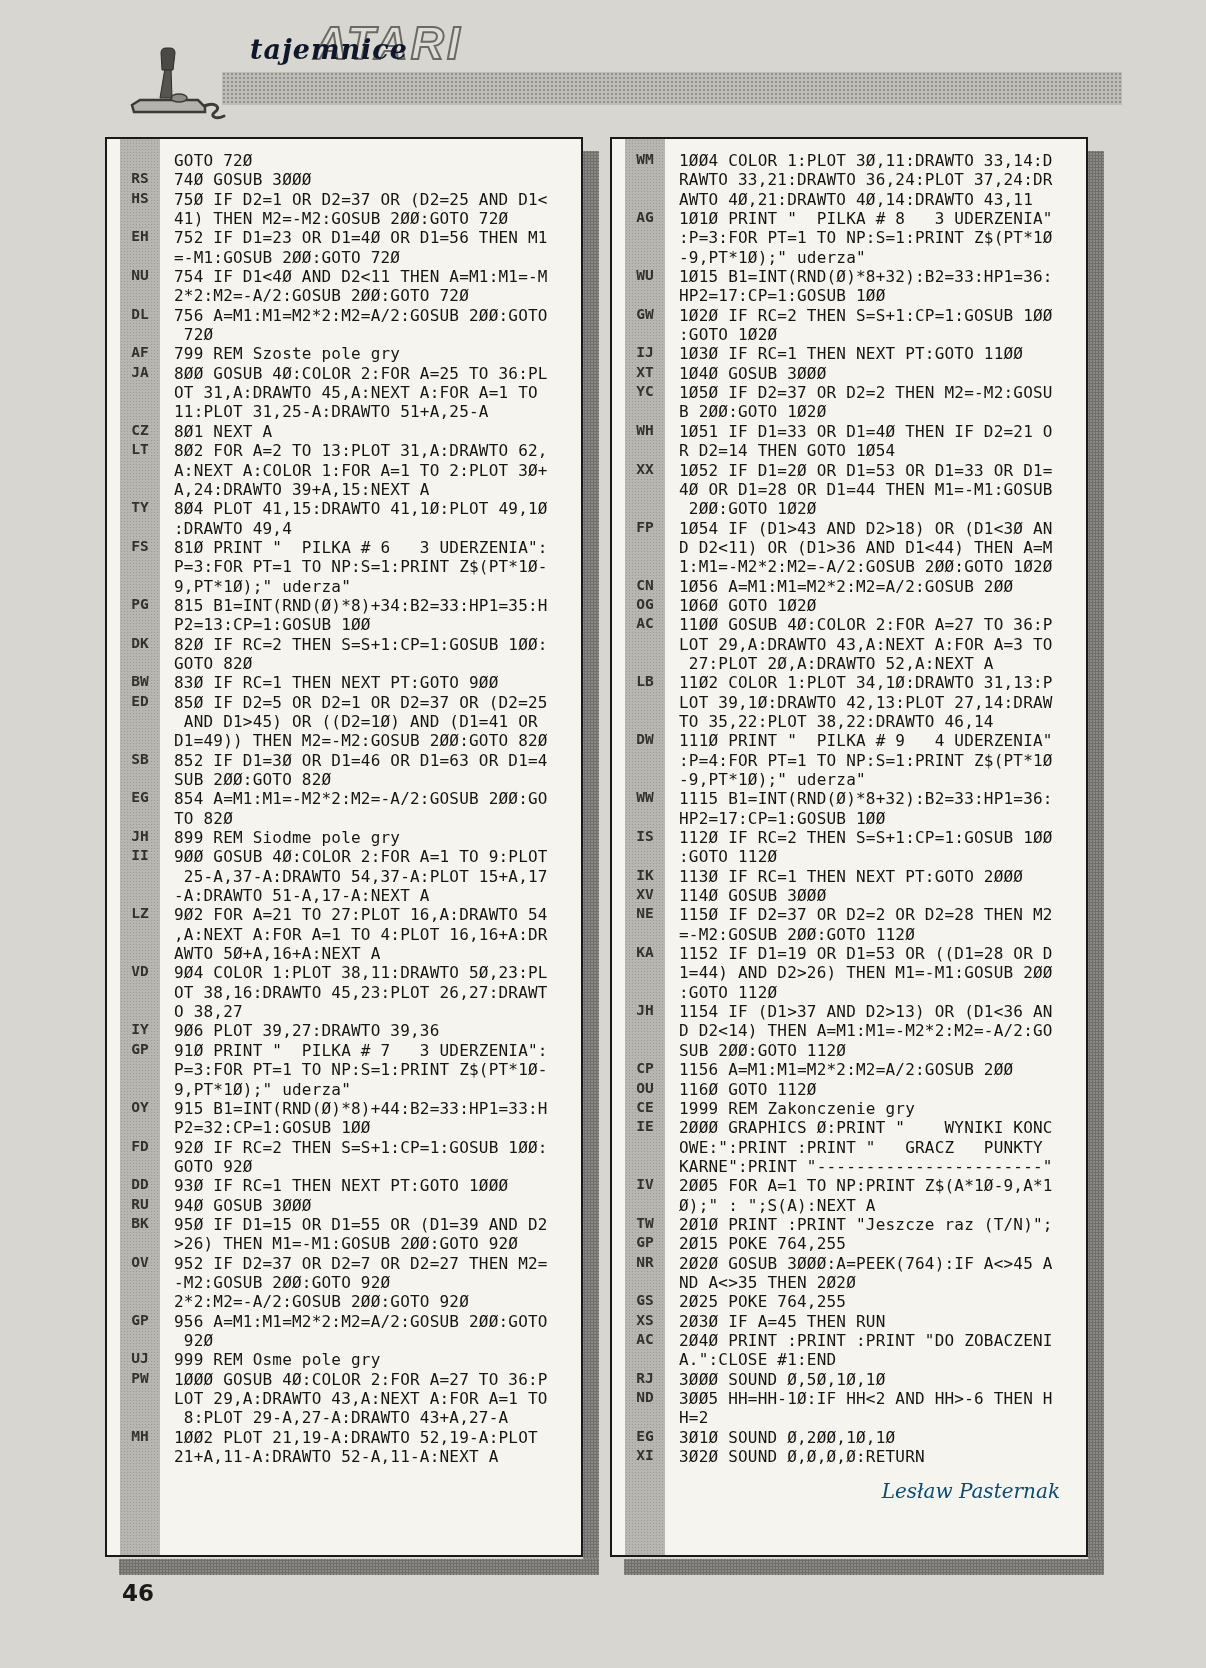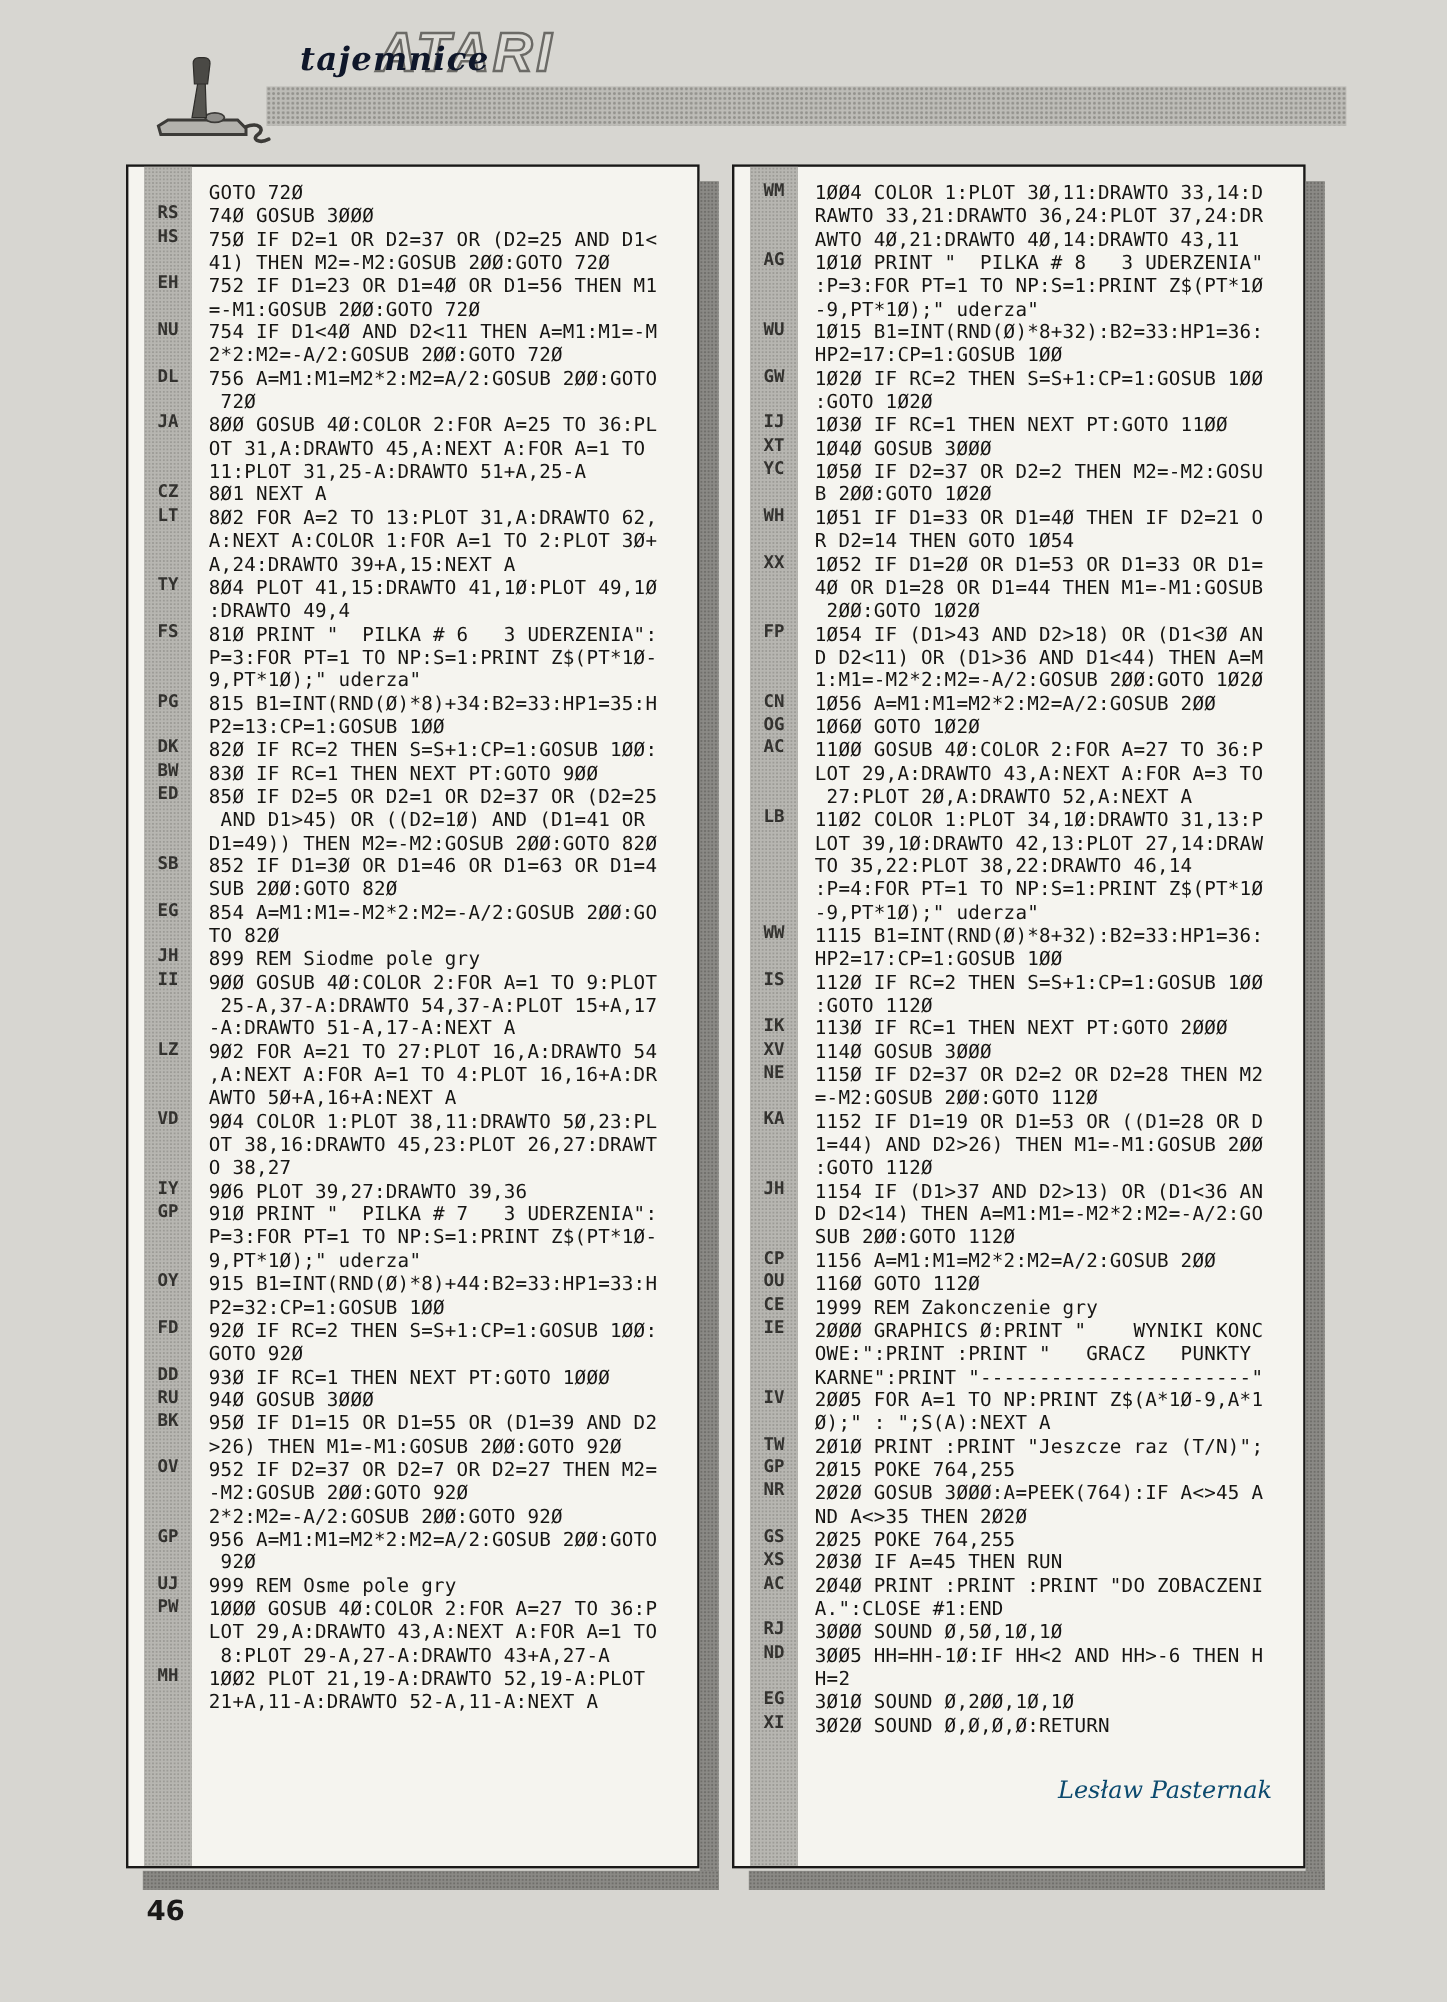--- a/index.html
+++ b/index.html
@@ -114,20 +114,24 @@
   <div class="row">
     <span class="chk">DL</span>
     <span class="txt">756 A=M1:M1=M2*2:M2=A/2:GOSUB 2ØØ:GOTO</span>
   </div>
 
   <div class="row">
     <span class="chk"></span>
     <span class="txt"> 72Ø</span>
   </div>
 
+  <div class="row">
+    <span class="chk">AF</span>
+    <span class="txt">799 REM Szoste pole gry</span>
+  </div>
 
   <div class="row">
     <span class="chk">JA</span>
     <span class="txt">8ØØ GOSUB 4Ø:COLOR 2:FOR A=25 TO 36:PL</span>
   </div>
 
   <div class="row">
     <span class="chk"></span>
     <span class="txt">OT 31,A:DRAWTO 45,A:NEXT A:FOR A=1 TO</span>
   </div>
@@ -190,20 +194,24 @@
   <div class="row">
     <span class="chk"></span>
     <span class="txt">P2=13:CP=1:GOSUB 1ØØ</span>
   </div>
 
   <div class="row">
     <span class="chk">DK</span>
     <span class="txt">82Ø IF RC=2 THEN S=S+1:CP=1:GOSUB 1ØØ:</span>
   </div>
 
+  <div class="row">
+    <span class="chk"></span>
+    <span class="txt">GOTO 82Ø</span>
+  </div>
 
   <div class="row">
     <span class="chk">BW</span>
     <span class="txt">83Ø IF RC=1 THEN NEXT PT:GOTO 9ØØ</span>
   </div>
 
 
   <div class="row">
     <span class="chk">ED</span>
     <span class="txt">85Ø IF D2=5 OR D2=1 OR D2=37 OR (D2=25</span>
@@ -557,20 +565,24 @@
   <div class="row">
     <span class="chk"></span>
     <span class="txt">LOT 39,1Ø:DRAWTO 42,13:PLOT 27,14:DRAW</span>
   </div>
 
   <div class="row">
     <span class="chk"></span>
     <span class="txt">TO 35,22:PLOT 38,22:DRAWTO 46,14</span>
   </div>
 
+  <div class="row">
+    <span class="chk">DW</span>
+    <span class="txt">111Ø PRINT "  PILKA # 9   4 UDERZENIA"</span>
+  </div>
 
   <div class="row">
     <span class="chk"></span>
     <span class="txt">:P=4:FOR PT=1 TO NP:S=1:PRINT Z$(PT*1Ø</span>
   </div>
 
   <div class="row">
     <span class="chk"></span>
     <span class="txt">-9,PT*1Ø);" uderza"</span>
   </div>

